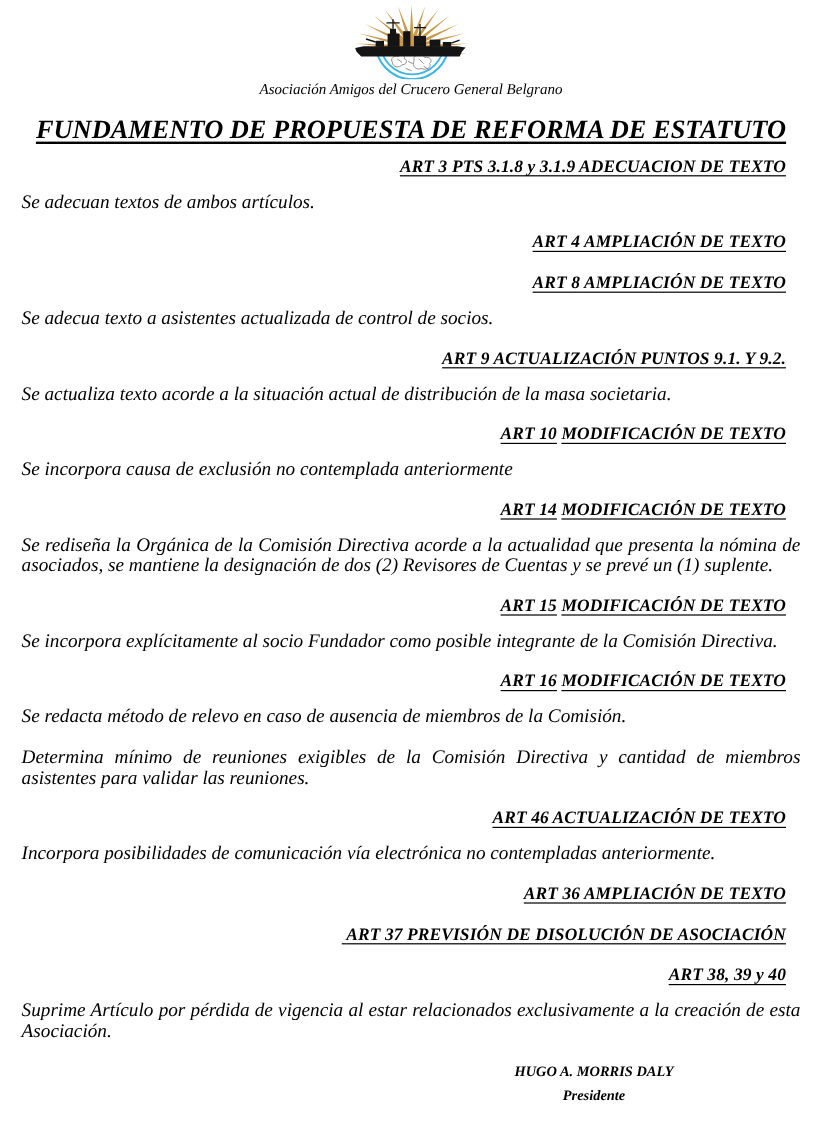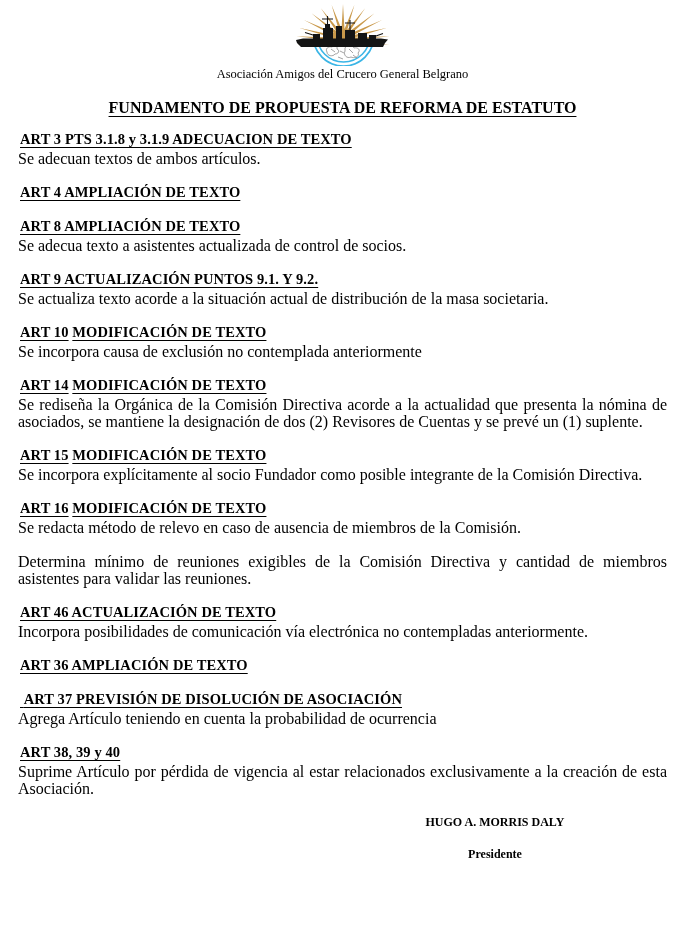--- a/index.html
+++ b/index.html
@@ -1,44 +1,44 @@
 <!DOCTYPE html>
 <html><head>
 <meta charset="utf-8">
 <style>
   html,body { margin:0; padding:0; }
   body {
     width:685px; height:952px; background:#ffffff; color:#000;
     font-family:"Liberation Serif","DejaVu Serif",serif;
     overflow:hidden;
   }
-  .page { padding:2px 18px 0 18px; }
+  .page { padding:2px 18px 0 18px;font-style:italic; }
   .logo-wrap { text-align:center; }
   .logo-wrap svg { display:block; margin:0 auto; }
   .logo-caption {
     text-align:center; font-size:12.5px; line-height:15px; margin:1px 0 0 0;
   }
   .doc-title {
-    text-align:center; font-size:16px; line-height:20px;
+    text-align:center; font-size:22px; line-height:20px;
     font-weight:bold; margin:16px 0 13px 0;
   }
   .doc-title .u { text-decoration:underline; text-underline-offset:3px; }
   .section { margin:0 0 17px 0; }
   .section-heading {
-    font-size:14.5px; font-weight:bold; line-height:17px; margin:2px;
-    white-space:pre-wrap; letter-spacing:0.1px;
+    font-size:14.5px; font-weight:bold; line-height:17px; margin:12px;
+    white-space:pre-wrap; letter-spacing:0.1px;text-align:right;
   }
   .section-heading .u { text-decoration:underline; text-underline-offset:2.5px; }
   .section-body {
     font-size:16px; line-height:17px; margin:0; text-align:justify;
   }
   .section-body.nowrap { white-space:nowrap; text-align:left; }
   .signature { margin:10px 0 0 377px; width:200px; text-align:center; }
   .sig-name { font-weight:bold; font-size:12px; line-height:17px; margin:0; }
-  .sig-role { font-weight:bold; font-size:12px; line-height:14px; margin:16px; }
+  .sig-role { font-weight:bold; font-size:12px; line-height:14px; margin:4px; }
 </style>
 </head>
 <body>
 
 <div class="page">
 
   <div class="logo-wrap">
     <svg width="100" height="64" viewBox="0 0 100 64">
       <defs>
         <clipPath id="sunClip">
@@ -129,21 +129,20 @@
       <p class="section-heading"><span class="u">ART 46 ACTUALIZACIÓN DE TEXTO</span></p>
       <p class="section-body nowrap">Incorpora posibilidades de comunicación vía electrónica no contempladas anteriormente.</p>
     </div>
 
     <div class="section">
       <p class="section-heading"><span class="u">ART 36 AMPLIACIÓN DE TEXTO</span></p>
     </div>
 
     <div class="section">
       <p class="section-heading"><span class="u"> ART 37 PREVISIÓN DE DISOLUCIÓN DE ASOCIACIÓN</span></p>
-      <p class="section-body nowrap">Agrega Artículo teniendo en cuenta la probabilidad de ocurrencia</p>
     </div>
 
     <div class="section">
       <p class="section-heading"><span class="u">ART 38, 39 y 40</span></p>
       <p class="section-body">Suprime Artículo por pérdida de vigencia al estar relacionados exclusivamente a la creación de esta Asociación.</p>
     </div>
   </div>
 
   <div class="signature">
     <p class="sig-name">HUGO A. MORRIS DALY</p>

